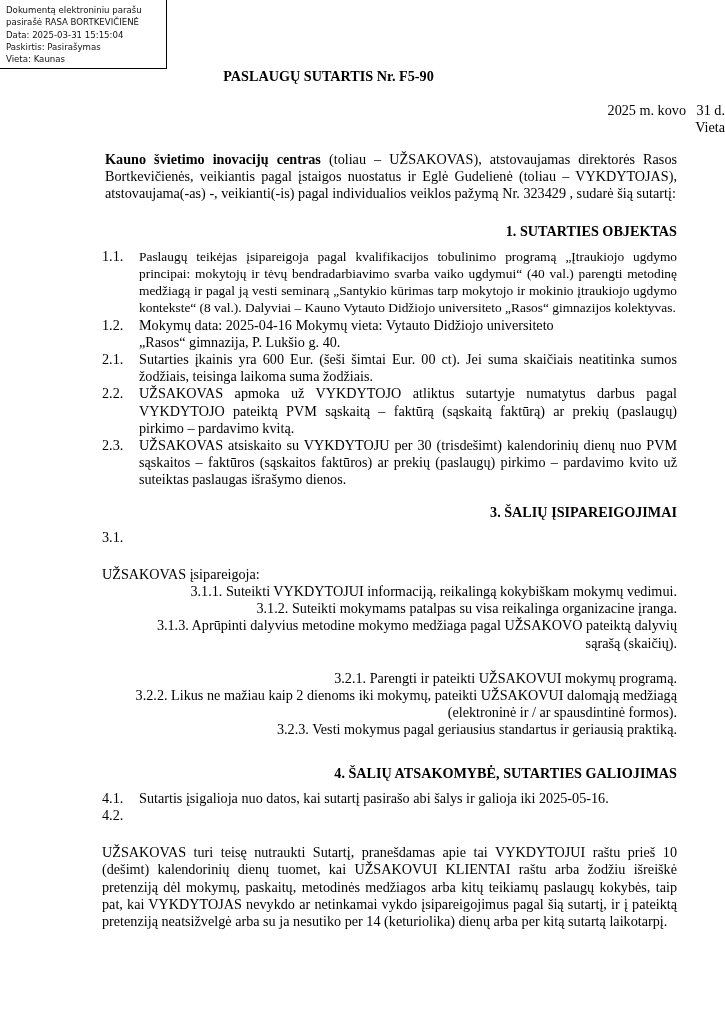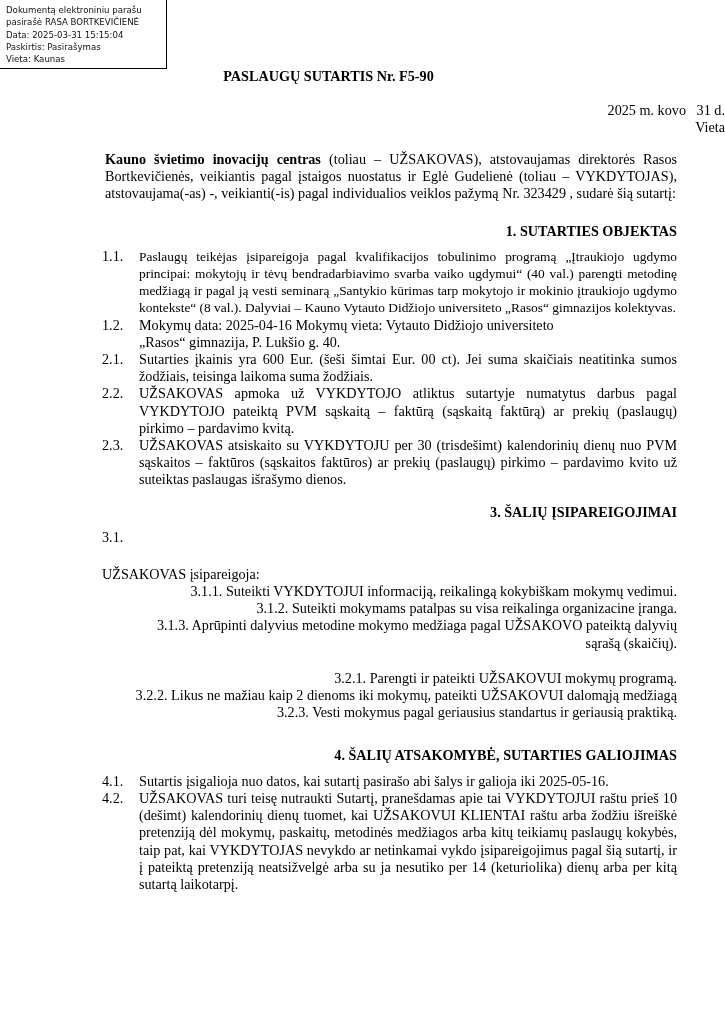--- a/index.html
+++ b/index.html
@@ -93,28 +93,29 @@
       <span class="hang">sąrašą (skaičių).</span>
     </div>
   </div>
 
   <div style="margin-left:-3px;margin-top:18px;">
     <div class="sub3">
       <span>3.2.1.</span> <span>Parengti ir pateikti UŽSAKOVUI mokymų programą.</span>
     </div>
     <div class="sub3">
       <span>3.2.2.</span> <span>Likus ne mažiau kaip 2 dienoms iki mokymų, pateikti UŽSAKOVUI dalomąją medžiagą</span>
+      <span class="hang">(elektroninė ir / ar spausdintinė formos).</span>
     </div>
     <div class="sub3">
       <span>3.2.3.</span> <span>Vesti mokymus pagal geriausius standartus ir geriausią praktiką.</span>
     </div>
   </div>
 
   <p class="sec-h" style="margin-top:26px;margin-bottom:8px;">4.  ŠALIŲ ATSAKOMYBĖ, SUTARTIES GALIOJIMAS</p>
   <div class="clause" style="margin-left:-3px;">
     <span class="num">4.1.</span>
     <span class="txt" style="text-align:left;">Sutartis įsigalioja nuo datos, kai sutartį pasirašo abi šalys ir galioja iki 2025-05-16.</span>
   </div>
-  <div class="clause" style="margin-left:-3px;">
+  <div class="clause" style="margin-left:-3px;flex-direction:column;">
     <span class="num">4.2.</span>
     <span class="txt">UŽSAKOVAS turi teisę nutraukti Sutartį, pranešdamas apie tai VYKDYTOJUI raštu prieš 10 (dešimt) kalendorinių dienų tuomet, kai UŽSAKOVUI KLIENTAI raštu arba žodžiu išreiškė pretenziją dėl mokymų, paskaitų, metodinės medžiagos arba kitų teikiamų paslaugų kokybės, taip pat, kai VYKDYTOJAS nevykdo ar netinkamai vykdo įsipareigojimus pagal šią sutartį, ir į pateiktą pretenziją neatsižvelgė arba su ja nesutiko per 14 (keturiolika) dienų arba per kitą sutartą laikotarpį.</span>
   </div>
 </div>
 
 </body></html>

